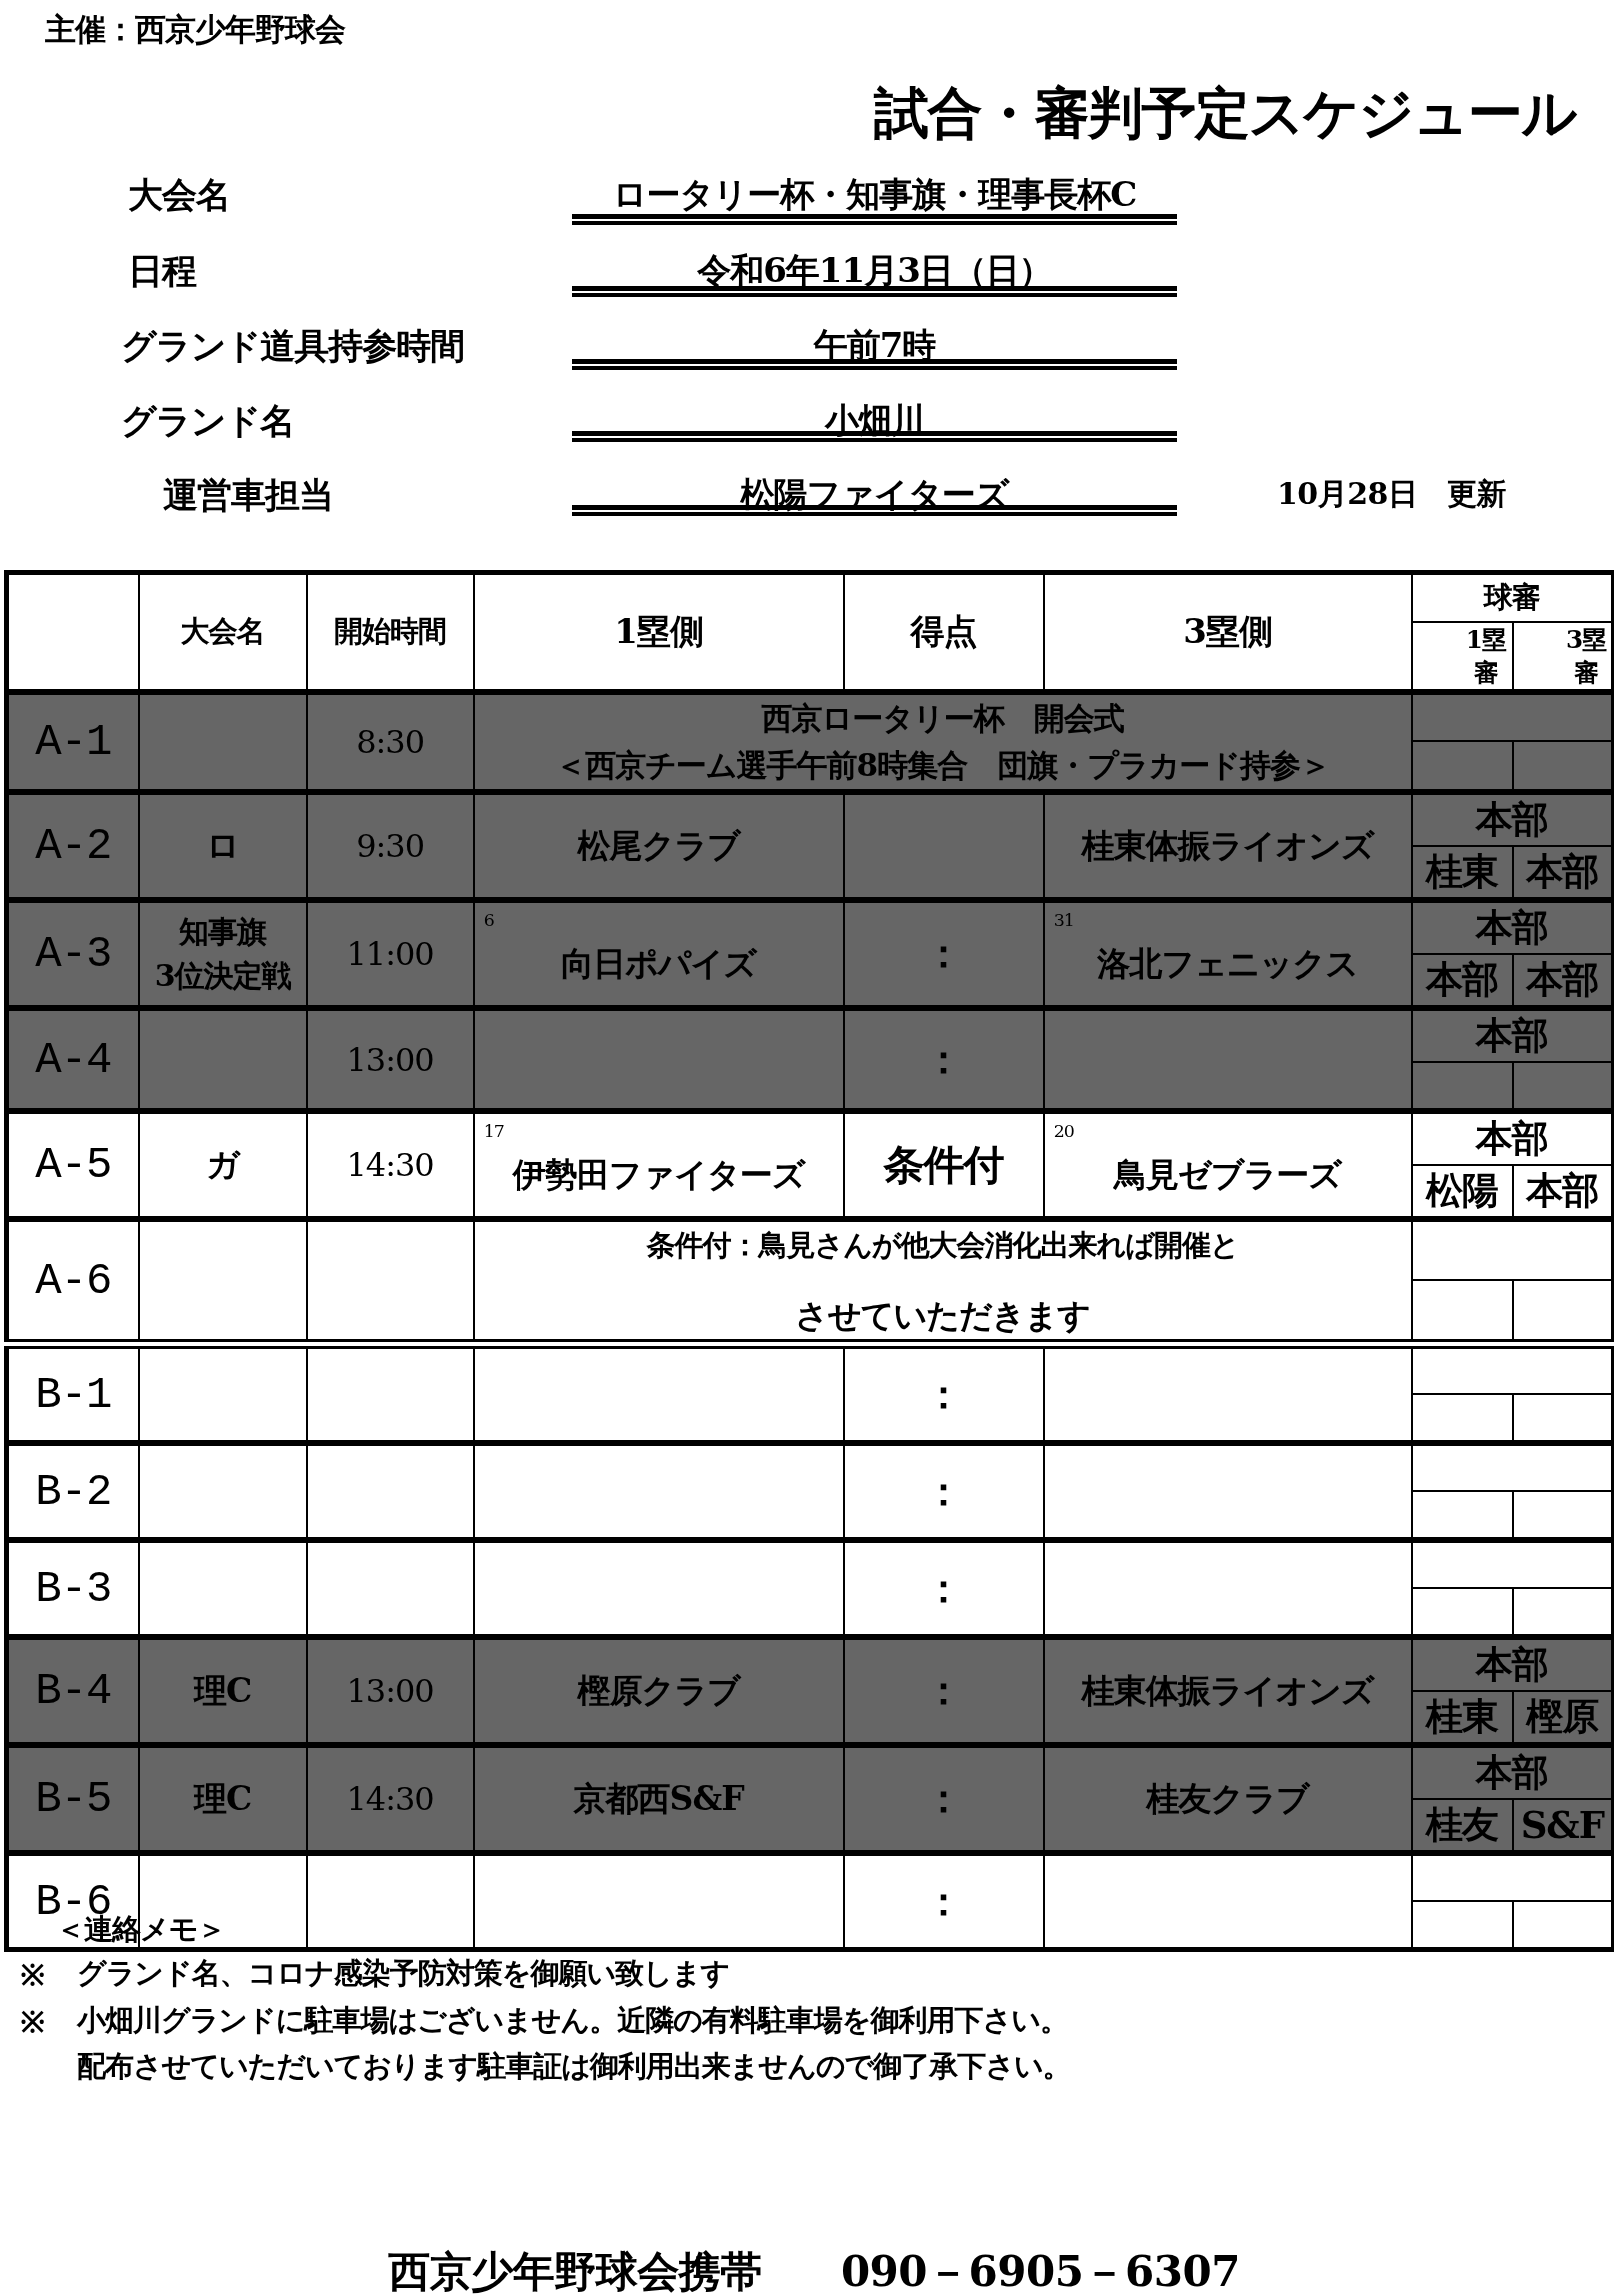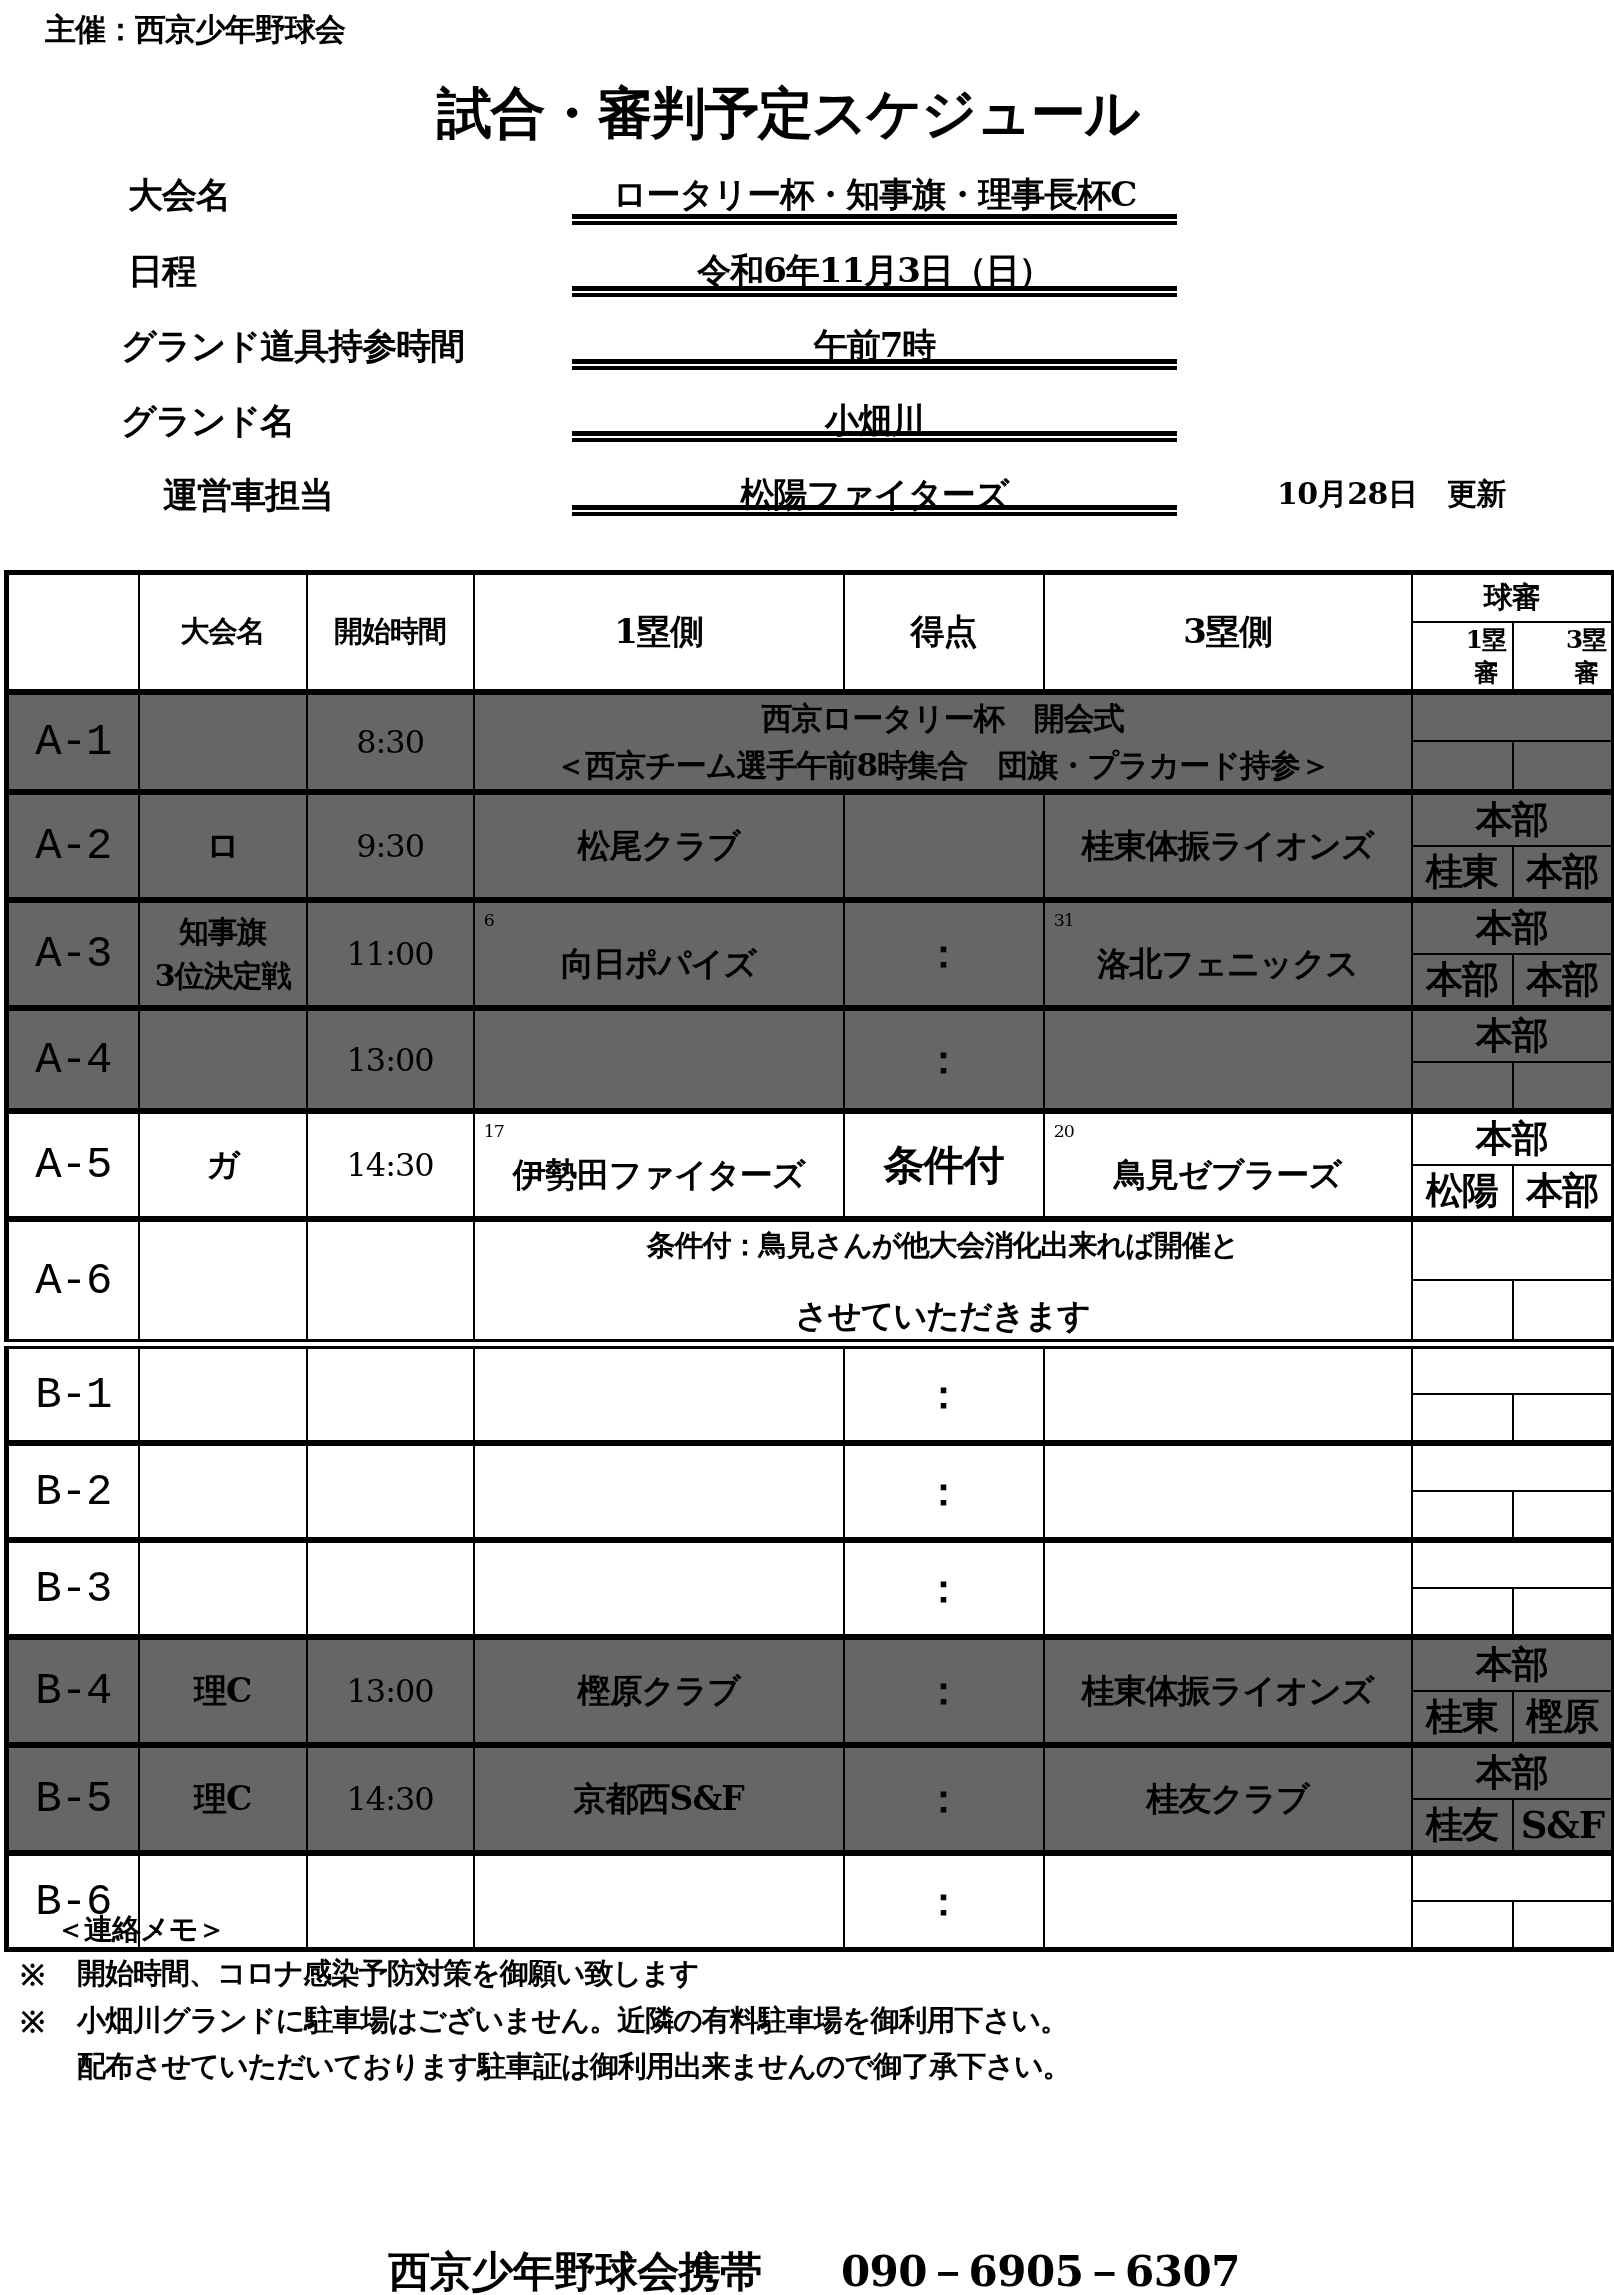--- a/index.html
+++ b/index.html
@@ -3,21 +3,21 @@
 <meta charset="utf-8">
 <style>
   html, body { margin: 0; padding: 0; background: #ffffff; }
   body {
     width: 1614px; height: 2295px; position: relative; overflow: hidden;
     font-family: "DejaVu Serif", "Liberation Serif", serif;
     color: #000; font-weight: bold;
   }
   .abs { position: absolute; }
   .organizer { left: 45px; top: 9.2px; font-size: 31px; letter-spacing: -1px; }
-  .title { left: 0; width: 1576px; top: 77px; text-align: center; font-size: 55px; letter-spacing: -1.5px; }
+  .title { left: 0; width: 1576px; top: 77px; text-align: right; font-size: 55px; letter-spacing: -1.5px; }
   .info-label { left: 128px; font-size: 35px; letter-spacing: -1px; }
   .info-value {
     left: 572px; width: 605px; text-align: center; font-size: 34px; letter-spacing: -1px;
   }
   .info-underline {
     position: absolute; left: 572px; width: 605px; height: 11.3px;
     border-top: 5.1px solid #000; border-bottom: 4.1px solid #000; box-sizing: border-box;
   }
   .updated { left: 1277px; top: 474px; font-size: 30px; letter-spacing: -0.5px; }
 
@@ -292,21 +292,21 @@
   <tr class="row sub">
     <td class="ump"></td>
     <td class="ump"></td>
   </tr>
 </tbody>
   </table>
 
 <div>
   <div class="abs memo" style="top:1898px;margin-top:12px;">＜連絡メモ＞</div>
   <div class="abs memo-bullet" style="top:1954px;">※</div>
-  <div class="abs memo-text" style="top:1954px;">開始時間、コロナ感染予防対策を御願い致します</div>
+  <div class="abs memo-text" style="top:1954px;">グランド名、コロナ感染予防対策を御願い致します</div>
   <div class="abs memo-bullet" style="top:2001px;">※</div>
   <div class="abs memo-text" style="top:2001px;">小畑川グランドに駐車場はございません。近隣の有料駐車場を御利用下さい。</div>
   <div class="abs memo-text" style="top:2047px;">配布させていただいております駐車証は御利用出来ませんので御了承下さい。</div>
 </div>
 
 <div class="abs footer">
   <span>西京少年野球会携帯</span>
   <span style="display:inline-block;width:51px;"></span>
   <span>090－6905－6307</span>
 </div>

